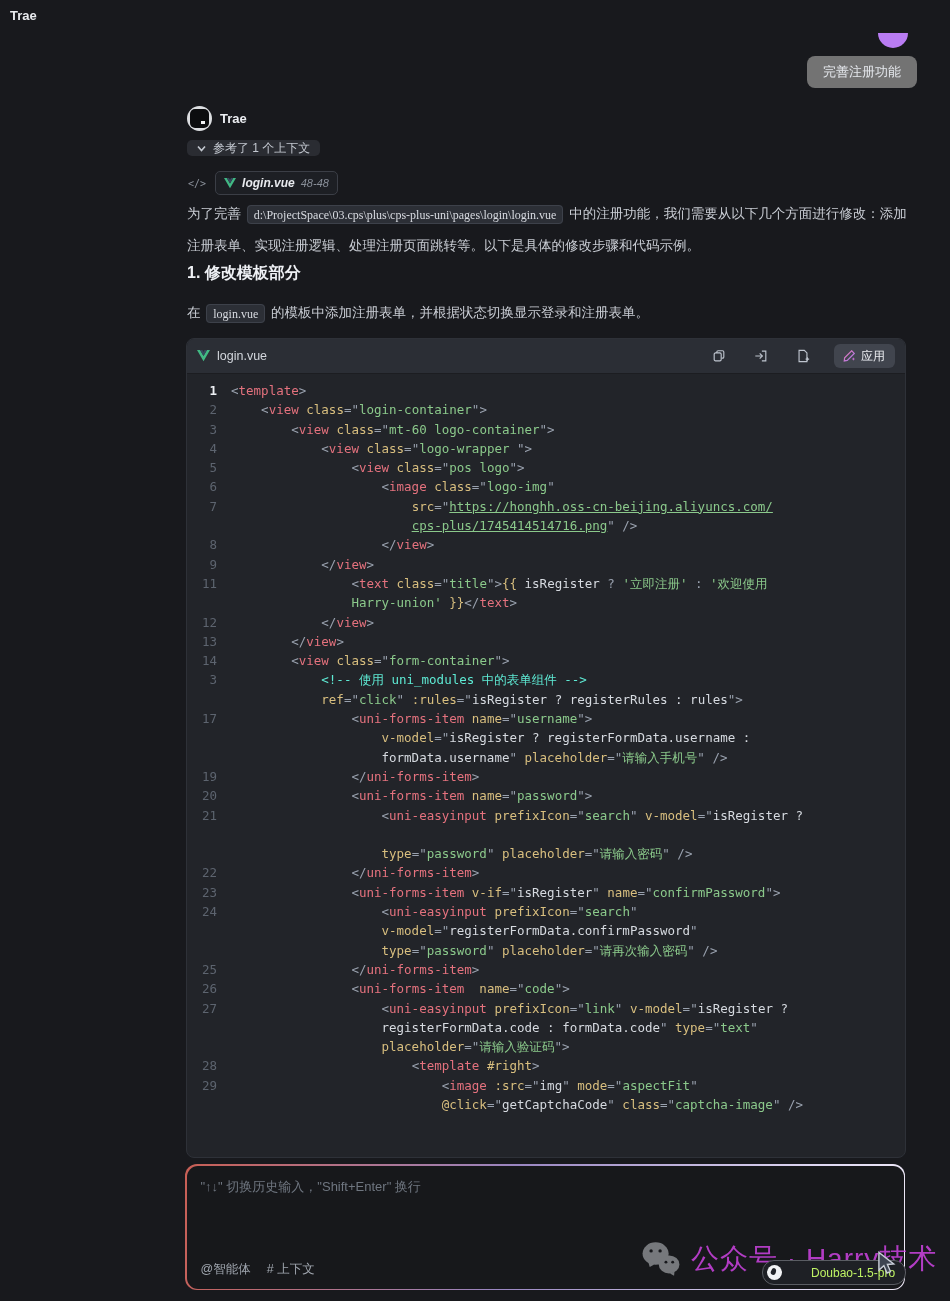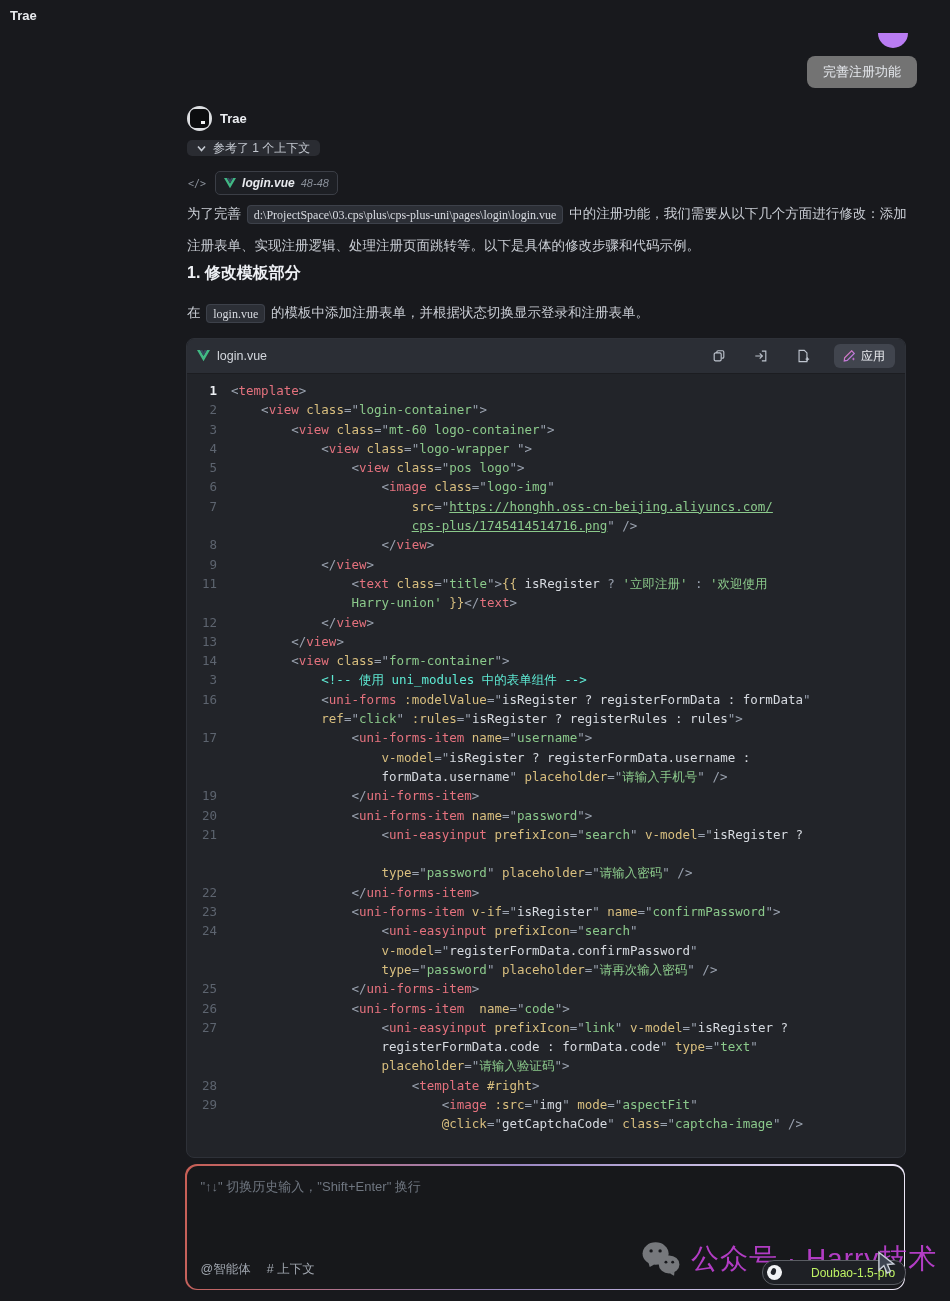--- a/index.html
+++ b/index.html
@@ -181,21 +181,20 @@
         <div class="crow"><span class="ln">7</span><span>                        <span class="sa">src</span><span class="sp">="</span><span class="ssu">https://honghh.oss-cn-beijing.aliyuncs.com/</span></span></div>
         <div class="crow"><span class="ln"></span><span>                        <span class="ssu">cps-plus/1745414514716.png</span><span class="sp">" /&gt;</span></span></div>
         <div class="crow"><span class="ln">8</span><span>                    <span class="sp">&lt;/</span><span class="st">view</span><span class="sp">&gt;</span></span></div>
         <div class="crow"><span class="ln">9</span><span>            <span class="sp">&lt;/</span><span class="st">view</span><span class="sp">&gt;</span></span></div>
         <div class="crow"><span class="ln">11</span><span>                <span class="sp">&lt;</span><span class="st">text</span><span class="sa"> class</span><span class="sp">="</span><span class="ss">title</span><span class="sp">"&gt;</span><span class="sa">{{</span><span class="se"> isRegister </span><span class="sp">? </span><span class="ss">'立即注册'</span><span class="sp"> : </span><span class="ss">'欢迎使用</span></span></div>
         <div class="crow"><span class="ln"></span><span>                <span class="ss">Harry-union'</span><span class="sa"> }}</span><span class="sp">&lt;/</span><span class="st">text</span><span class="sp">&gt;</span></span></div>
         <div class="crow"><span class="ln">12</span><span>            <span class="sp">&lt;/</span><span class="st">view</span><span class="sp">&gt;</span></span></div>
         <div class="crow"><span class="ln">13</span><span>        <span class="sp">&lt;/</span><span class="st">view</span><span class="sp">&gt;</span></span></div>
         <div class="crow"><span class="ln">14</span><span>        <span class="sp">&lt;</span><span class="st">view</span><span class="sa"> class</span><span class="sp">="</span><span class="ss">form-container</span><span class="sp">"&gt;</span></span></div>
         <div class="crow"><span class="ln">3</span><span>            <span class="sc">&lt;!-- 使用 uni_modules 中的表单组件 --&gt;</span></span></div>
-        <div class="crow"><span class="ln">16</span><span>            <span class="sp">&lt;</span><span class="st">uni-forms</span><span class="sa"> :modelValue</span><span class="sp">="</span><span class="se">isRegister ? registerFormData : formData</span><span class="sp">"</span></span></div>
         <div class="crow"><span class="ln"></span><span>            <span class="sa">ref</span><span class="sp">="</span><span class="ss">click</span><span class="sp">"</span><span class="sa"> :rules</span><span class="sp">="</span><span class="se">isRegister ? registerRules : rules</span><span class="sp">"&gt;</span></span></div>
         <div class="crow"><span class="ln">17</span><span>                <span class="sp">&lt;</span><span class="st">uni-forms-item</span><span class="sa"> name</span><span class="sp">="</span><span class="ss">username</span><span class="sp">"&gt;</span></span></div>
         <div class="crow"><span class="ln"></span><span>                    <span class="sa">v-model</span><span class="sp">="</span><span class="se">isRegister ? registerFormData.username :</span></span></div>
         <div class="crow"><span class="ln"></span><span>                    <span class="se">formData.username</span><span class="sp">"</span><span class="sa"> placeholder</span><span class="sp">="</span><span class="ss">请输入手机号</span><span class="sp">" /&gt;</span></span></div>
         <div class="crow"><span class="ln">19</span><span>                <span class="sp">&lt;/</span><span class="st">uni-forms-item</span><span class="sp">&gt;</span></span></div>
         <div class="crow"><span class="ln">20</span><span>                <span class="sp">&lt;</span><span class="st">uni-forms-item</span><span class="sa"> name</span><span class="sp">="</span><span class="ss">password</span><span class="sp">"&gt;</span></span></div>
         <div class="crow"><span class="ln">21</span><span>                    <span class="sp">&lt;</span><span class="st">uni-easyinput</span><span class="sa"> prefixIcon</span><span class="sp">="</span><span class="ss">search</span><span class="sp">"</span><span class="sa"> v-model</span><span class="sp">="</span><span class="se">isRegister ?</span></span></div>
         <div class="crow"><span class="ln"></span></div>
         <div class="crow"><span class="ln"></span><span>                    <span class="sa">type</span><span class="sp">="</span><span class="ss">password</span><span class="sp">"</span><span class="sa"> placeholder</span><span class="sp">="</span><span class="ss">请输入密码</span><span class="sp">" /&gt;</span></span></div>
         <div class="crow"><span class="ln">22</span><span>                <span class="sp">&lt;/</span><span class="st">uni-forms-item</span><span class="sp">&gt;</span></span></div>

